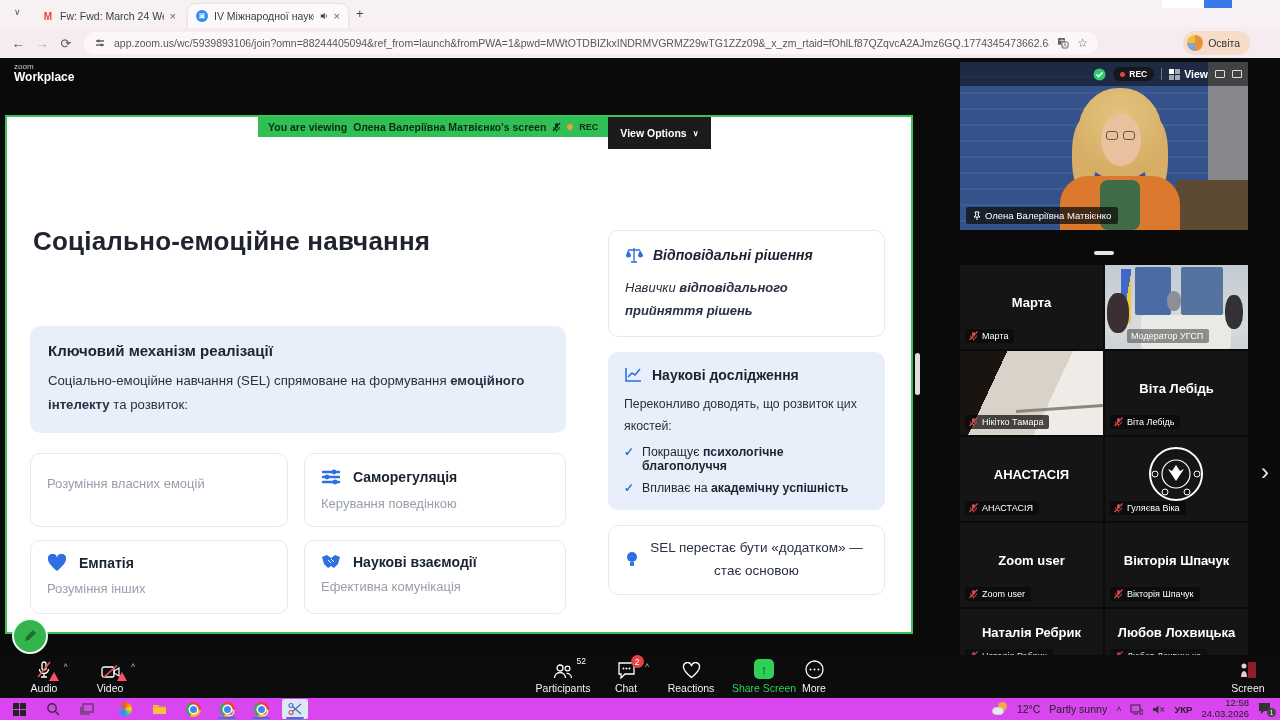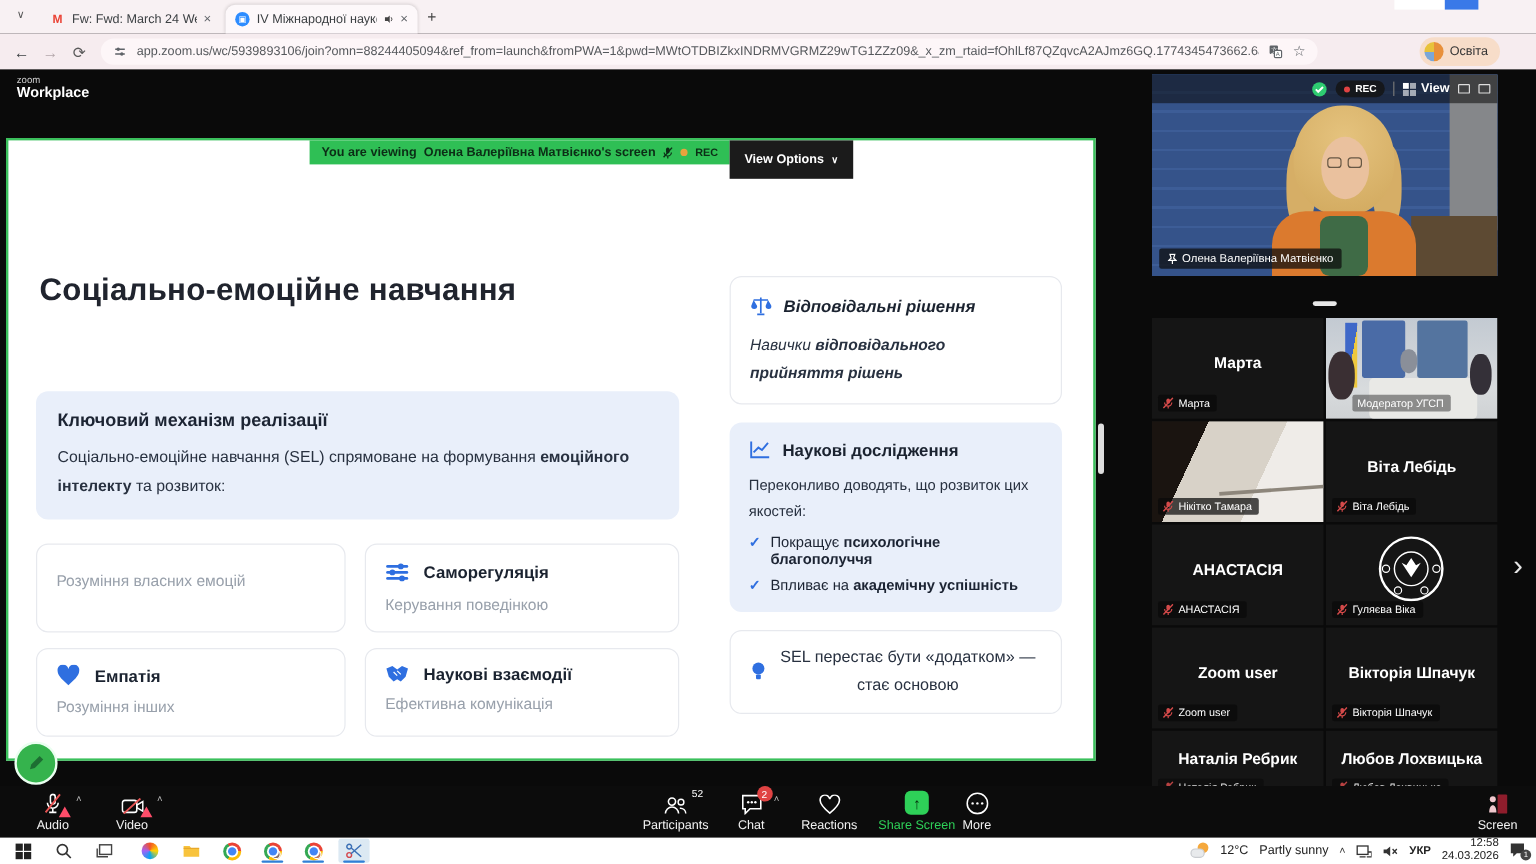--- a/index.html
+++ b/index.html
@@ -76,21 +76,21 @@
   .ztoolbar{position:absolute;left:0;top:655px;width:1280px;height:43px;background:#0c0c0c;color:#fff;}
   .tbtn{position:absolute;top:4px;display:flex;flex-direction:column;align-items:center;gap:3px;font-size:10.5px;color:#f2f2f2;}
   .tbtn .ic{height:20px;display:flex;align-items:flex-end;justify-content:center;position:relative;}
   .warn{position:absolute;right:-7px;bottom:-2px;width:0;height:0;border-left:5px solid transparent;border-right:5px solid transparent;border-bottom:9px solid #ff4d6a;}
   .chev{position:absolute;color:#bbb;font-size:8px;top:2px;}
   .badge{position:absolute;top:-4px;right:-8px;background:#e04343;color:#fff;border-radius:7px;min-width:13px;height:13px;font-size:8.5px;display:flex;align-items:center;justify-content:center;padding:0 3px;}
   .cnt{position:absolute;top:-3px;right:-13px;font-size:8.5px;color:#fff;}
   .sharebox{width:20px;height:20px;border-radius:5px;background:#2ed058;display:flex;align-items:center;justify-content:center;color:#06310f;font-weight:bold;font-size:13px;}
 
   
-  .taskbar{position:absolute;left:0;top:698px;width:1280px;height:22px;background:#ffffff;display:flex;align-items:center;}
+  .taskbar{position:absolute;left:0;top:698px;width:1280px;height:22px;background:#d946ef;display:flex;align-items:center;}
   .tico{width:26px;height:20px;display:flex;align-items:center;justify-content:center;position:relative;flex:0 0 auto;}
   .underline{position:absolute;bottom:0;left:4px;right:4px;height:2px;background:#2f7fd6;border-radius:1px;}
   .chrome{width:15px;height:15px;border-radius:50%;background:conic-gradient(from -30deg,#ea4335 0 120deg,#fbbc05 0 240deg,#34a853 0 360deg);position:relative;}
   .chrome::after{content:"";position:absolute;left:4px;top:4px;width:7px;height:7px;border-radius:50%;background:#4285f4;box-shadow:0 0 0 1.5px #fff;}
   .miniav{position:absolute;right:1px;bottom:1px;width:8px;height:8px;border-radius:50%;border:1px solid #fff;}
   .tray{margin-left:auto;display:flex;align-items:center;gap:9px;padding-right:6px;font-size:10.5px;color:#222;}
   .clock{text-align:right;font-size:9.5px;line-height:1.15;color:#222;}
   .win-sq{display:grid;grid-template-columns:6px 6px;grid-template-rows:6px 6px;gap:1px;}
   .win-sq div{background:#222;}
 </style>

